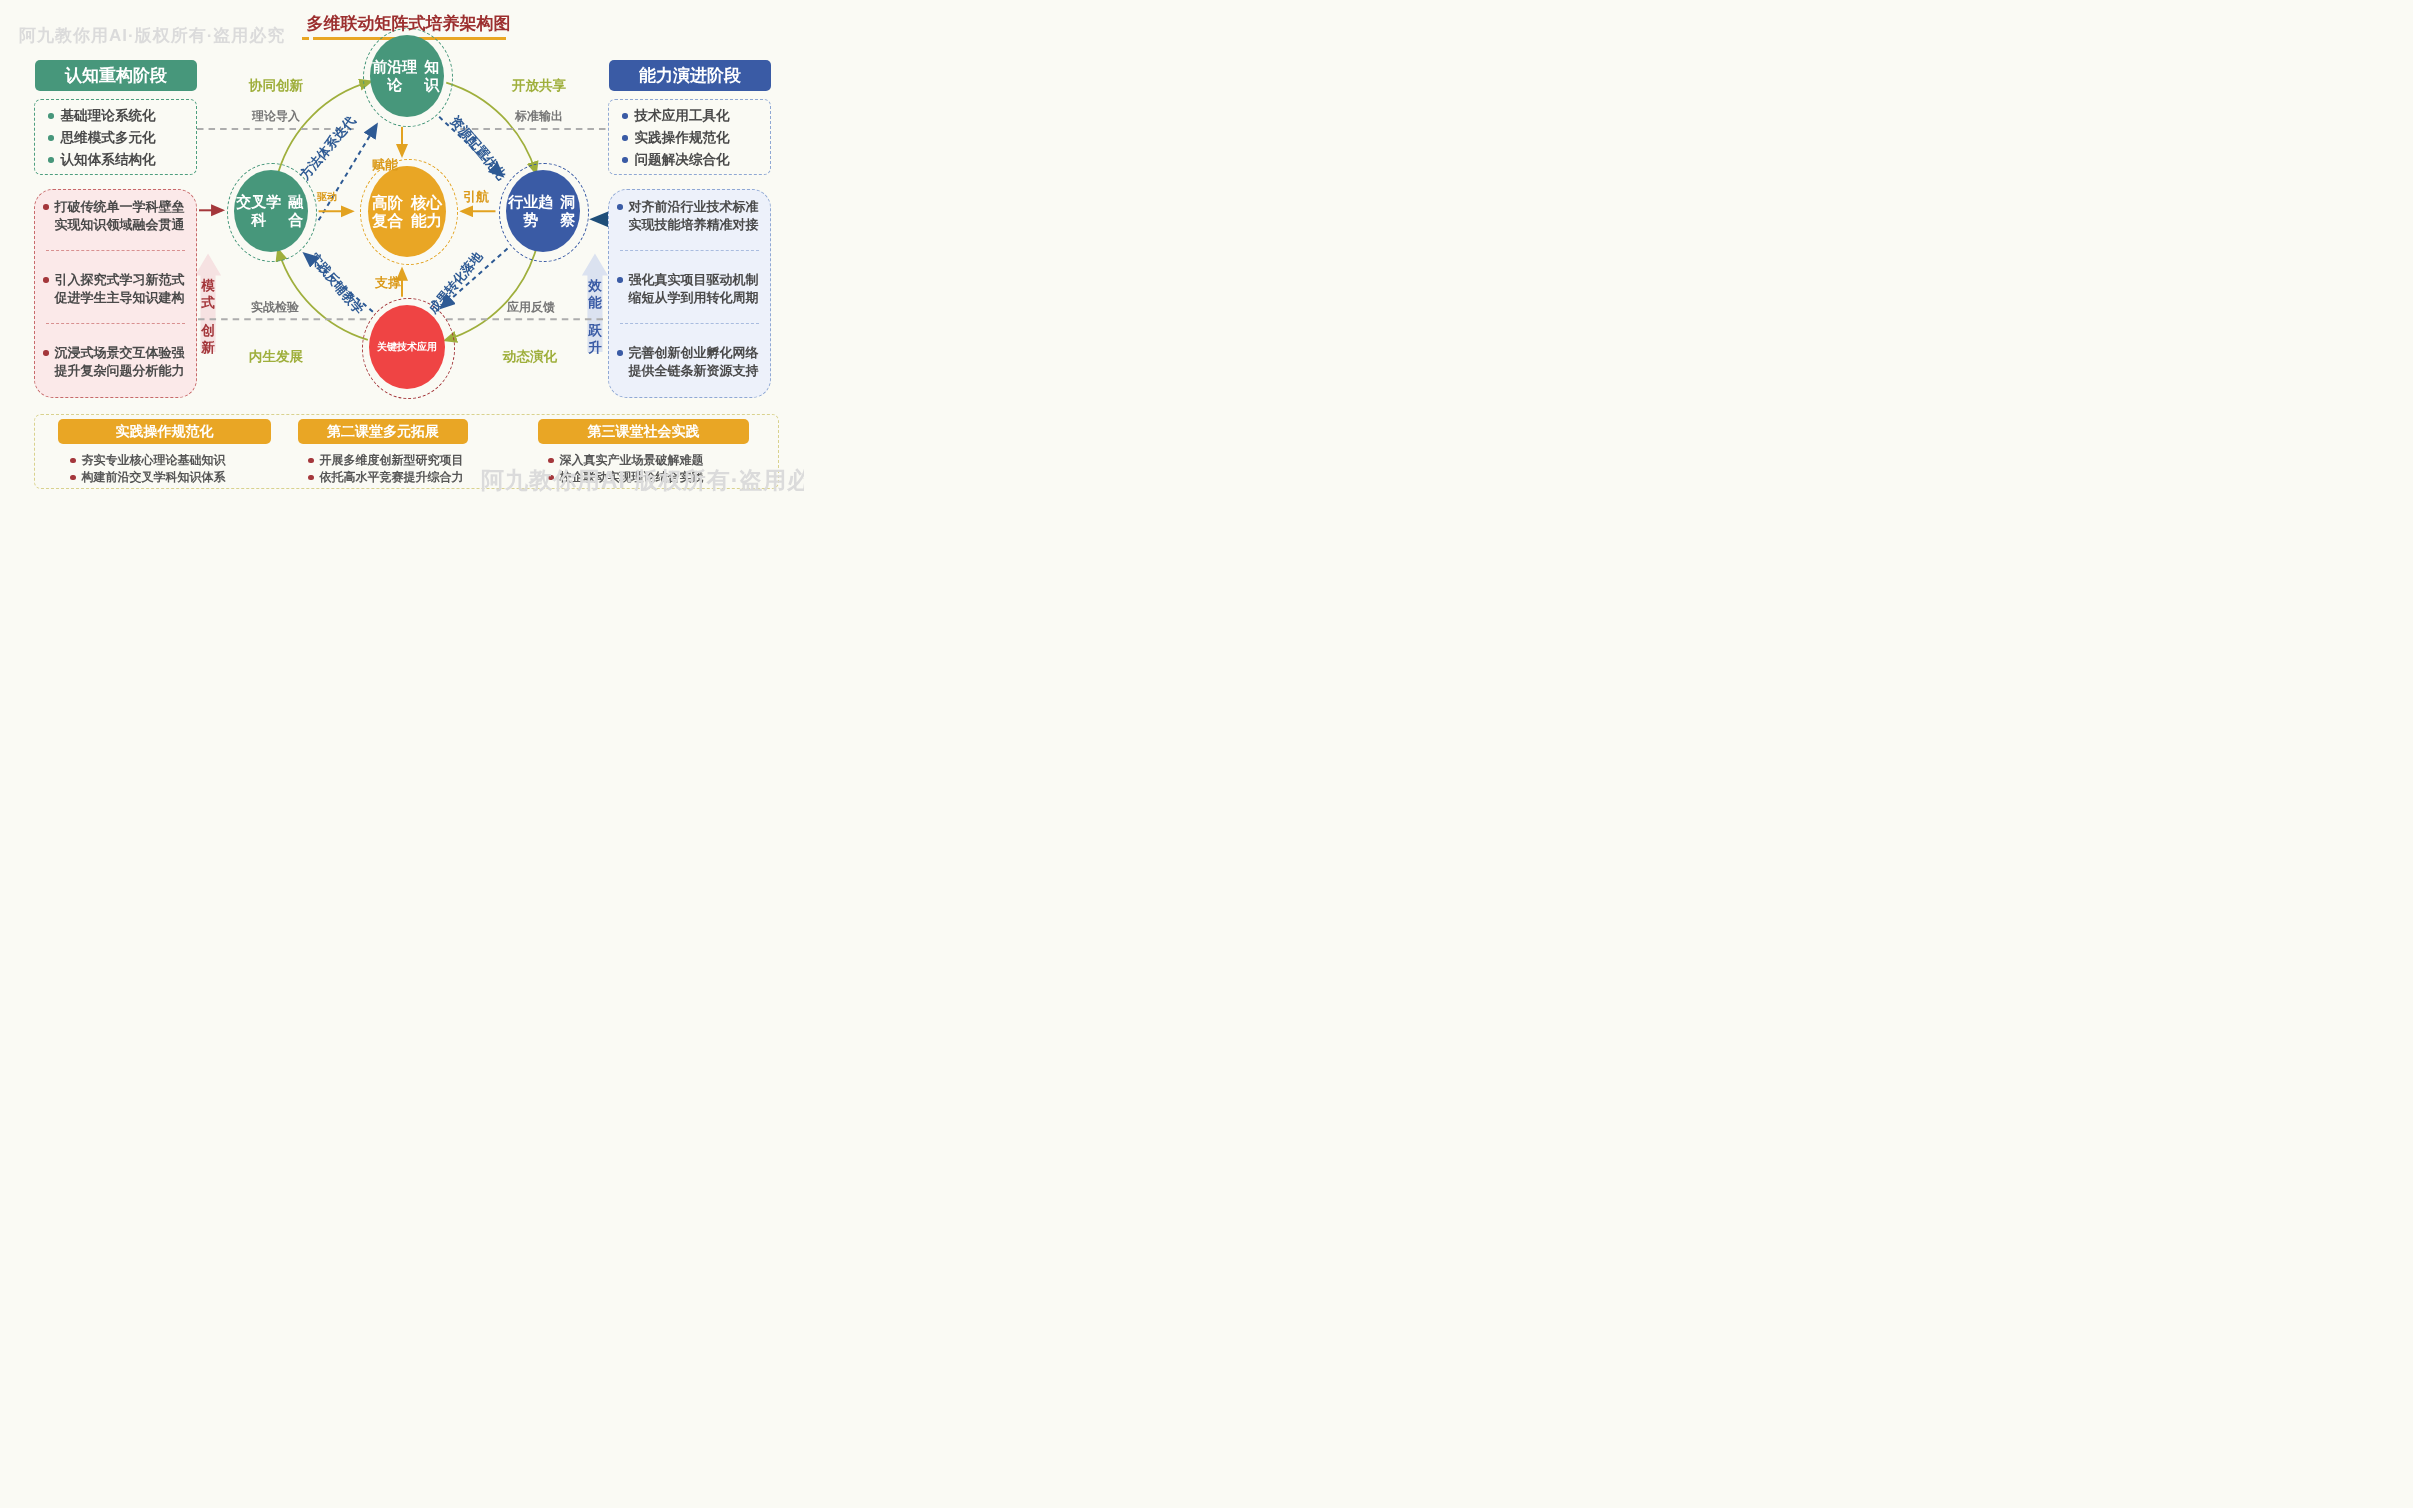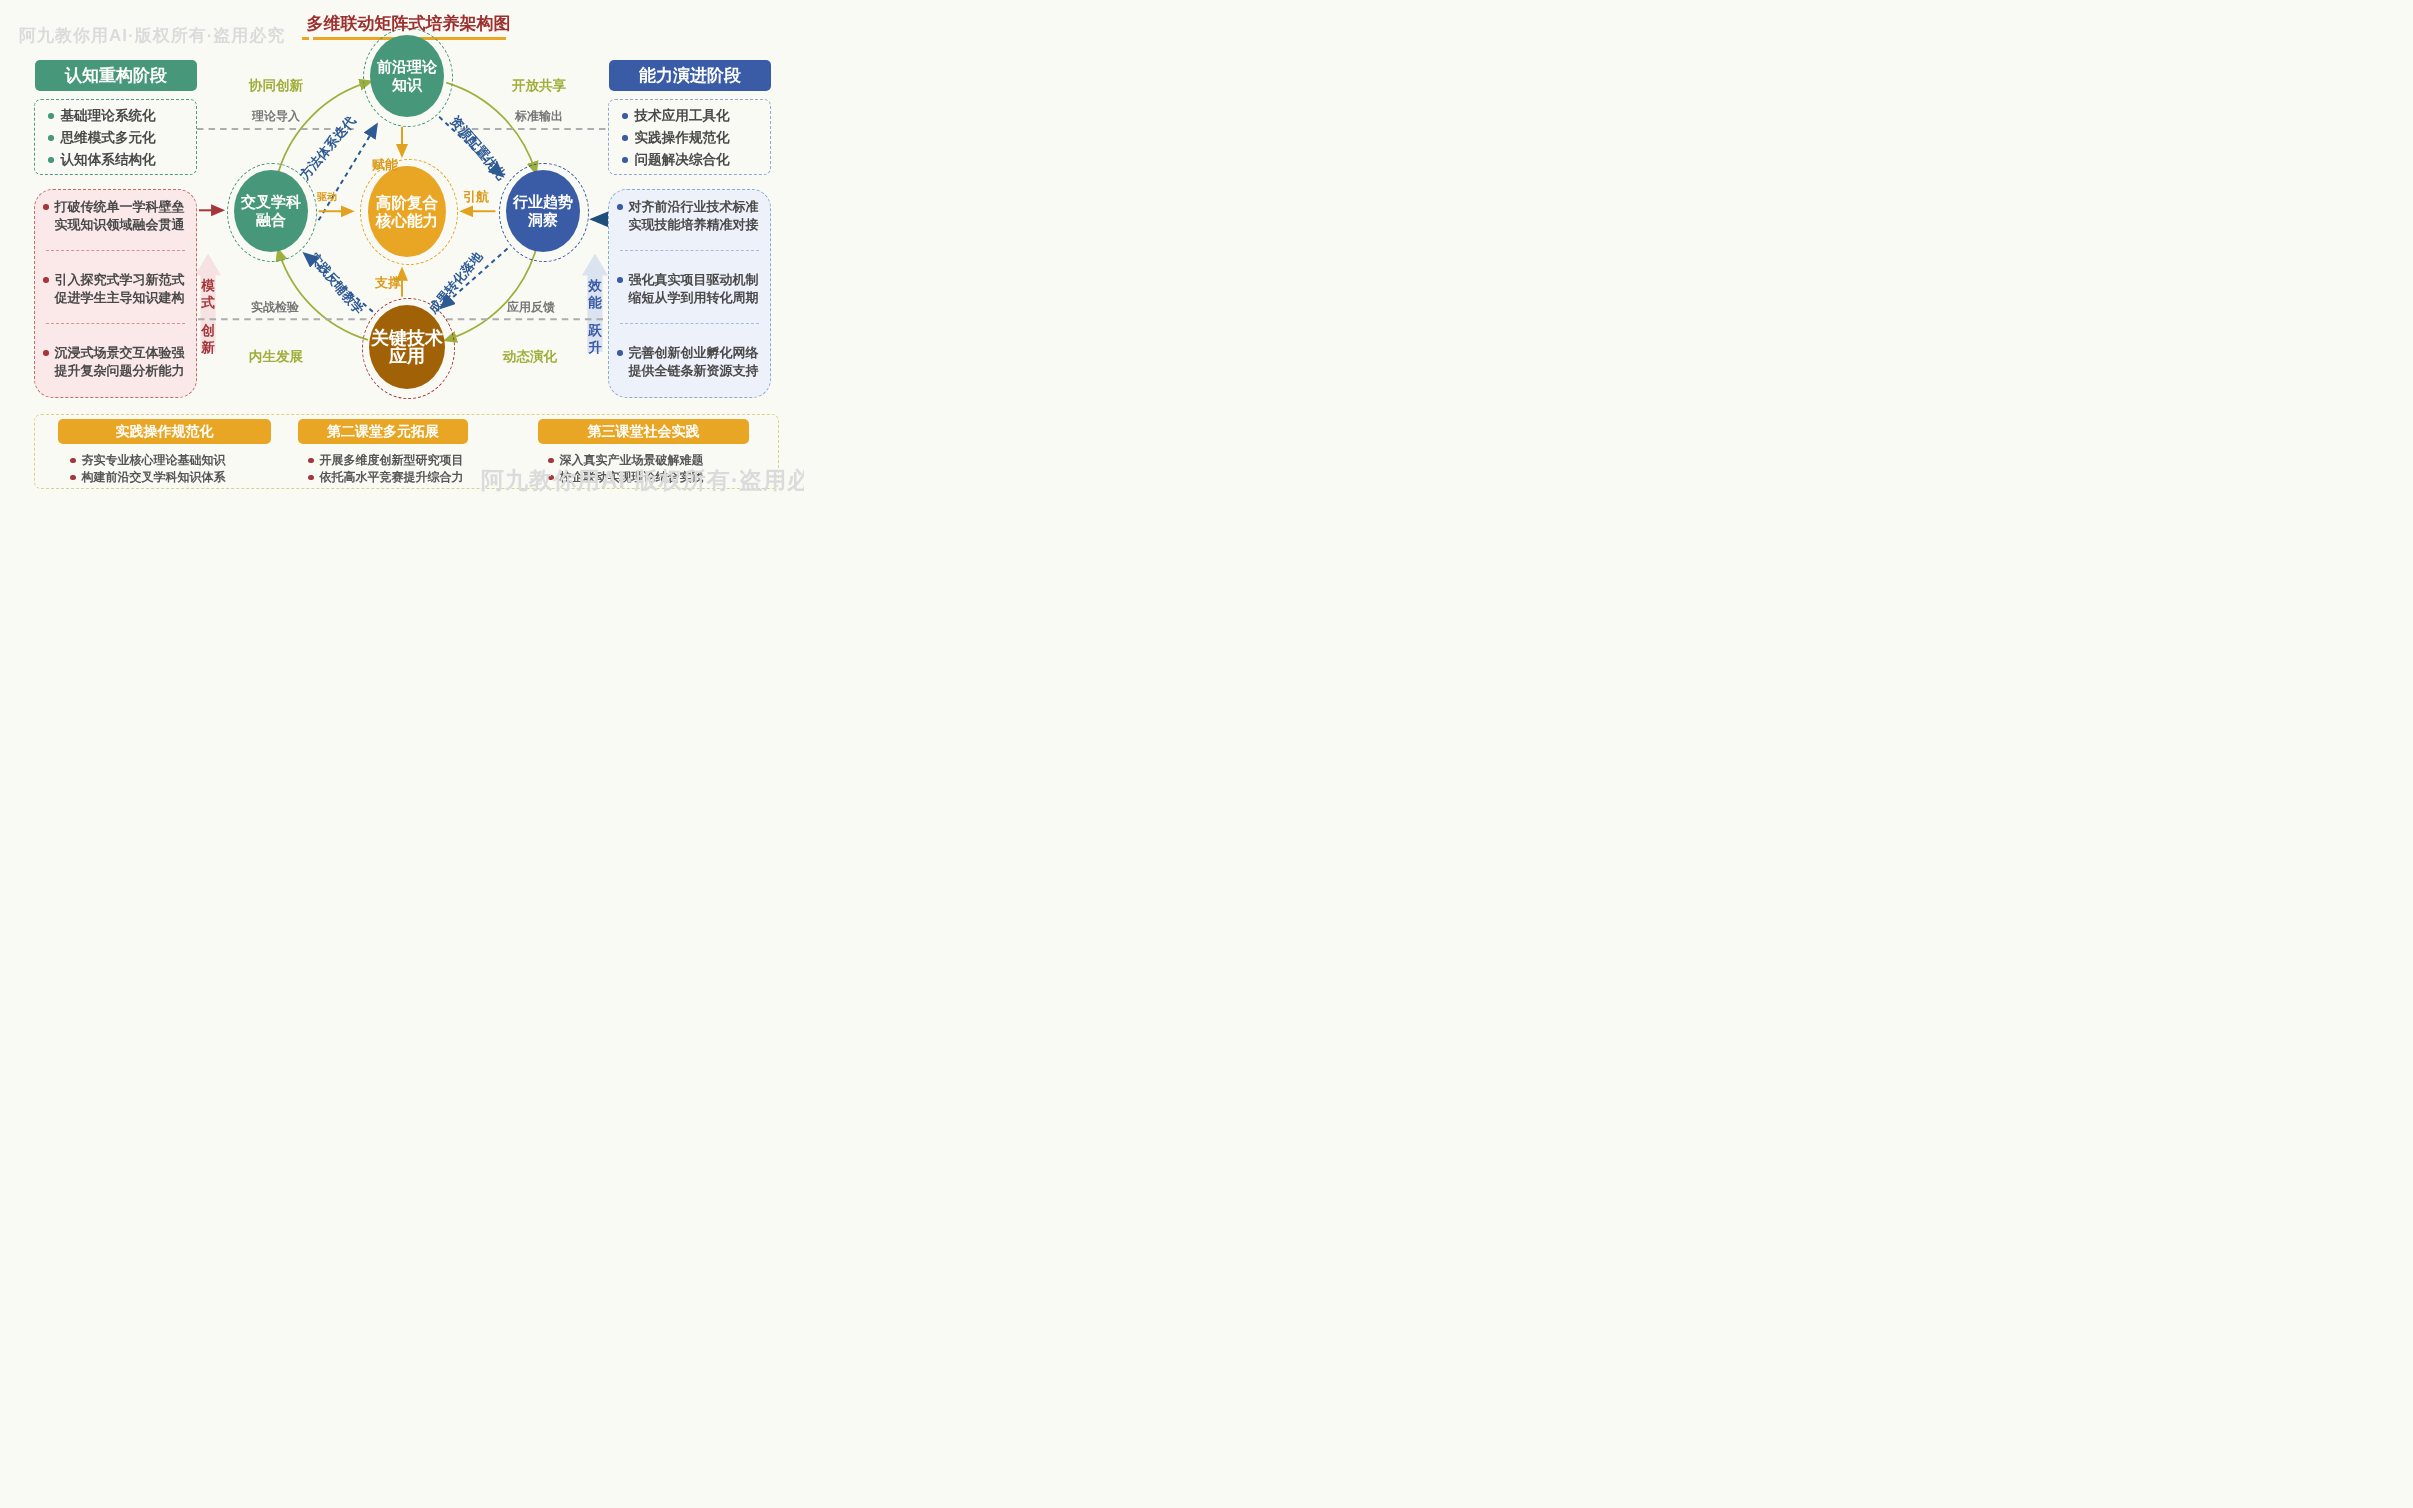--- a/index.html
+++ b/index.html
@@ -4,21 +4,21 @@
 <style>
   html,body{margin:0;padding:0;background:#FAFAF4;font-family:"Liberation Sans",sans-serif;}
   .canvas{position:relative;width:804px;height:503px;background:#FAFAF4;overflow:hidden;}
   .abs{position:absolute;}
   .lbl{position:absolute;transform:translate(-50%,-50%);white-space:nowrap;font-weight:bold;}
   .olive{color:#9FAF3C;}
   .grayt{color:#767676;}
   .bluet{color:#2E5A94;}
   .oranget{color:#DB9A1A;}
   .ring{position:absolute;border-radius:50%;background:transparent;}
-  .circle{position:absolute;border-radius:50%;display:flex;flex-direction:column;align-items:center;justify-content:center;color:#fff;font-weight:bold;text-align:center;line-height:18px;}
+  .circle{position:absolute;border-radius:50%;display:flex;flex-direction:row;align-items:center;justify-content:center;color:#fff;font-weight:bold;text-align:center;line-height:18px;}
   .stage-header{position:absolute;border-radius:5px;color:#fff;font-weight:bold;display:flex;align-items:center;justify-content:center;font-size:17px;}
   .stage-box{position:absolute;border-radius:7px;padding:5px 0 0 13px;box-sizing:border-box;}
   .stage-item{display:flex;align-items:center;gap:7px;height:22px;font-size:13.6px;font-weight:bold;color:#4A4A4A;}
   .dot{width:5.5px;height:5.5px;border-radius:50%;flex:0 0 auto;}
   .panel{position:absolute;border-radius:19px;box-sizing:border-box;padding:8px 8px 0 8px;}
   .pgroup{display:flex;gap:6px;}
   .pgroup .dot{margin-top:6px;}
   .plines{font-size:13px;font-weight:bold;color:#4A4A4A;line-height:17.6px;}
   .pdiv{border:none;border-top:1px dashed #D89090;margin:17px 3px 20px 3px;}
   .pdiv.blue{border-top-color:#A9BCDF;}
@@ -179,21 +179,21 @@
       <div>知识</div>
     </div>
   <div class="circle" style="left:234px;top:170px;width:74px;height:82px;background:#47977B;font-size:15px;z-index:4;">
     <div>交叉学科</div>
       <div>融合</div>
     </div>
   <div class="circle" style="left:506px;top:170px;width:74px;height:82px;background:#3A5BA5;font-size:15px;z-index:4;">
     <div>行业趋势</div>
       <div>洞察</div>
     </div>
-  <div class="circle" style="left:369px;top:305px;width:76px;height:84px;background:#a16207;font-size:18px;z-index:4;">
+  <div class="circle" style="left:369px;top:305px;width:76px;height:84px;background:#ef4444;font-size:10px;z-index:4;">
     <div>关键技术</div>
       <div>应用</div>
     </div>
   <div class="circle" style="left:368px;top:166px;width:78px;height:91px;background:#E9A625;font-size:15.6px;z-index:4;">
     <div>高阶复合</div>
       <div>核心能力</div>
     </div>
 
   <div class="lbl olive" style="left:276px;top:86px;font-size:13.6px;z-index:5;">协同创新</div>
   <div class="lbl grayt" style="left:276px;top:116px;font-size:12px;z-index:5;">理论导入</div>

